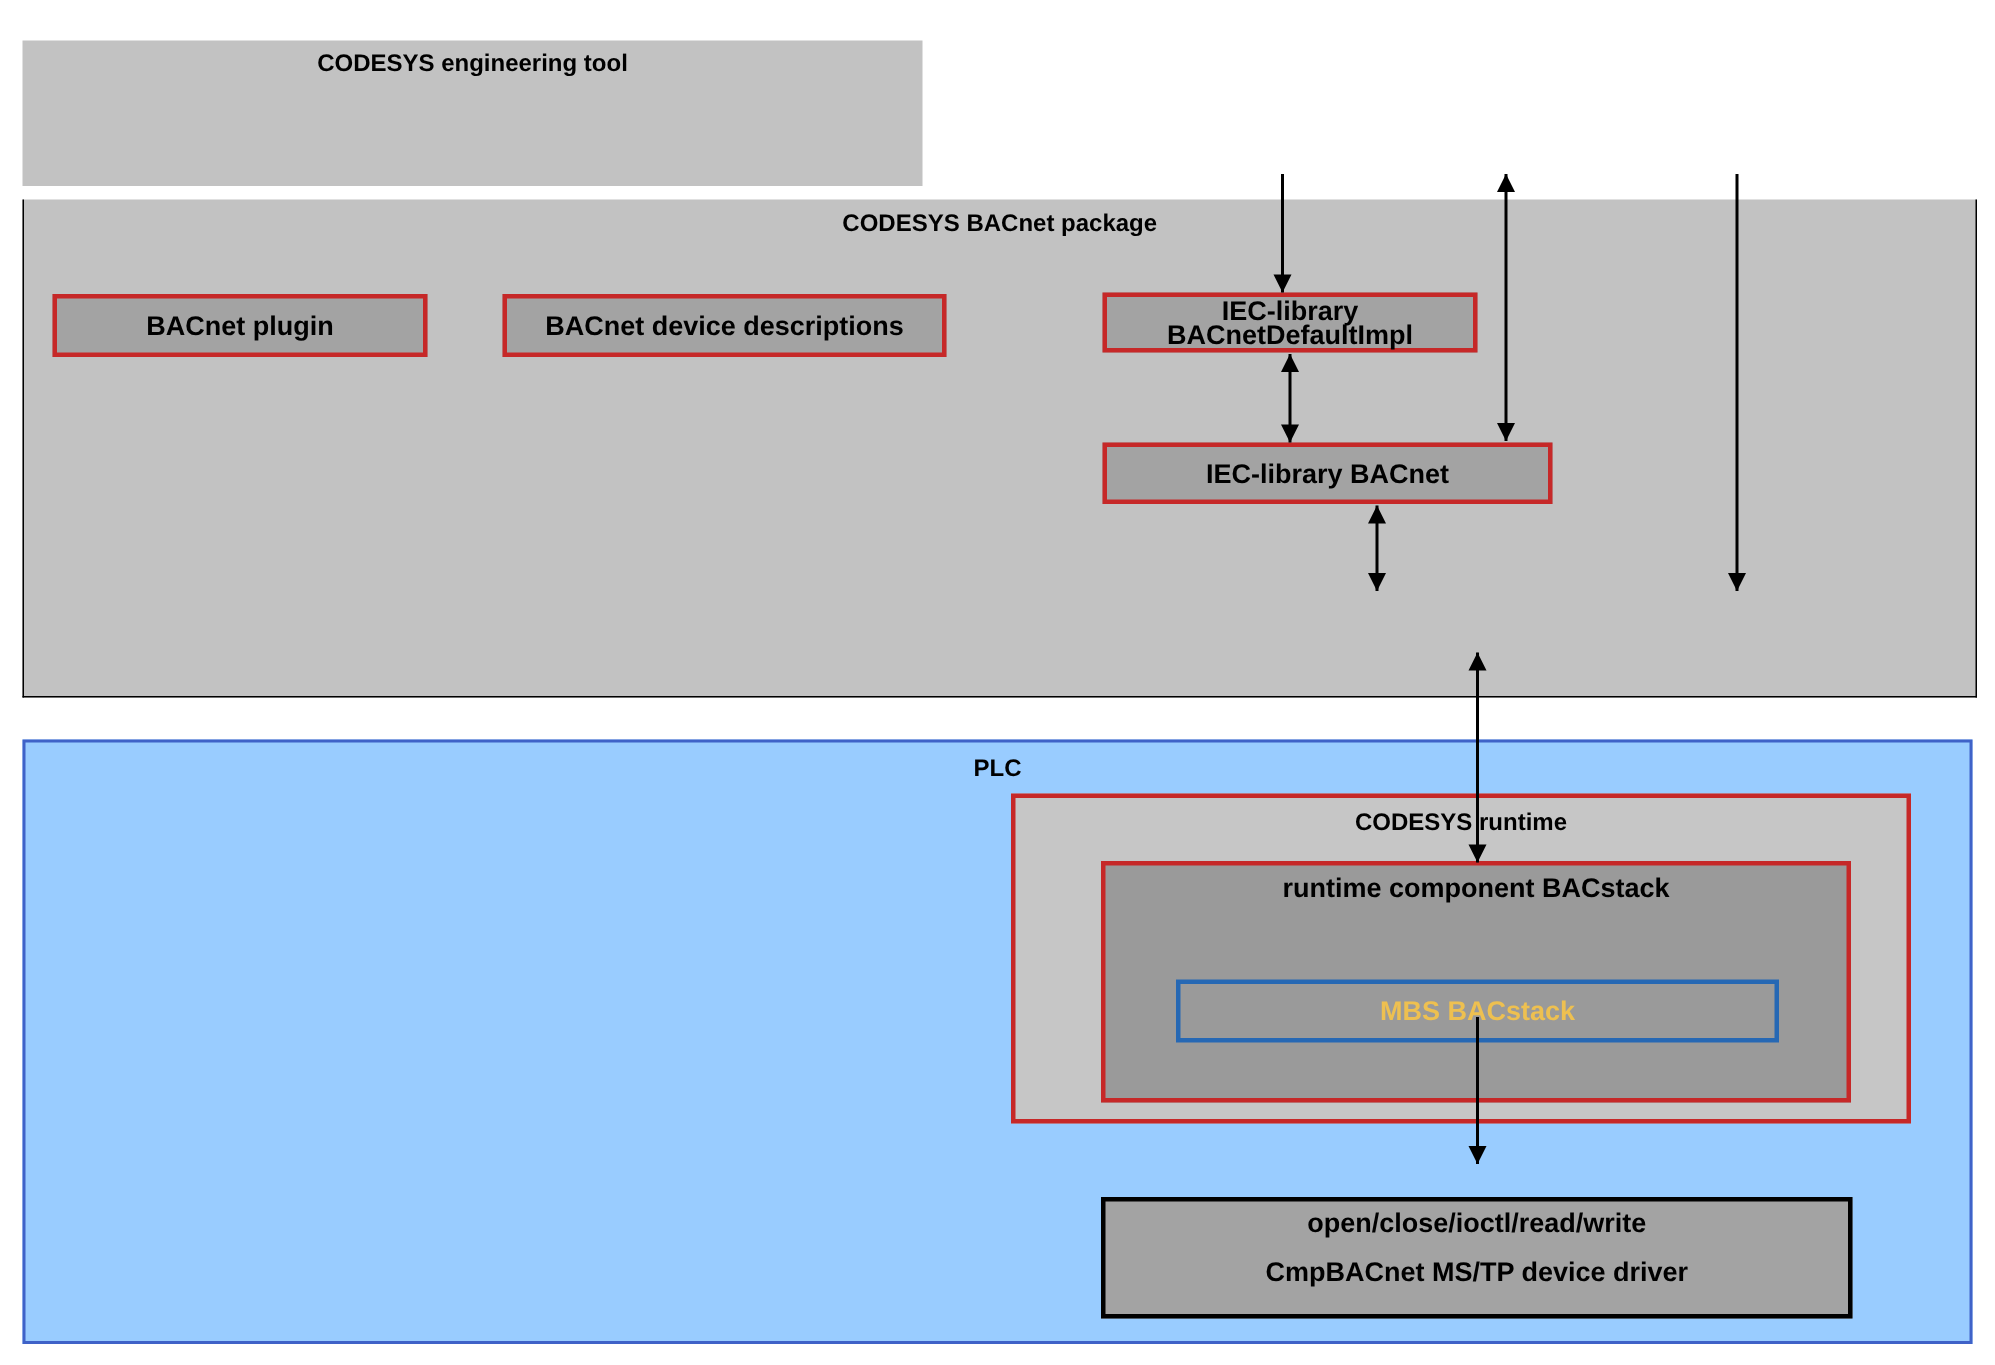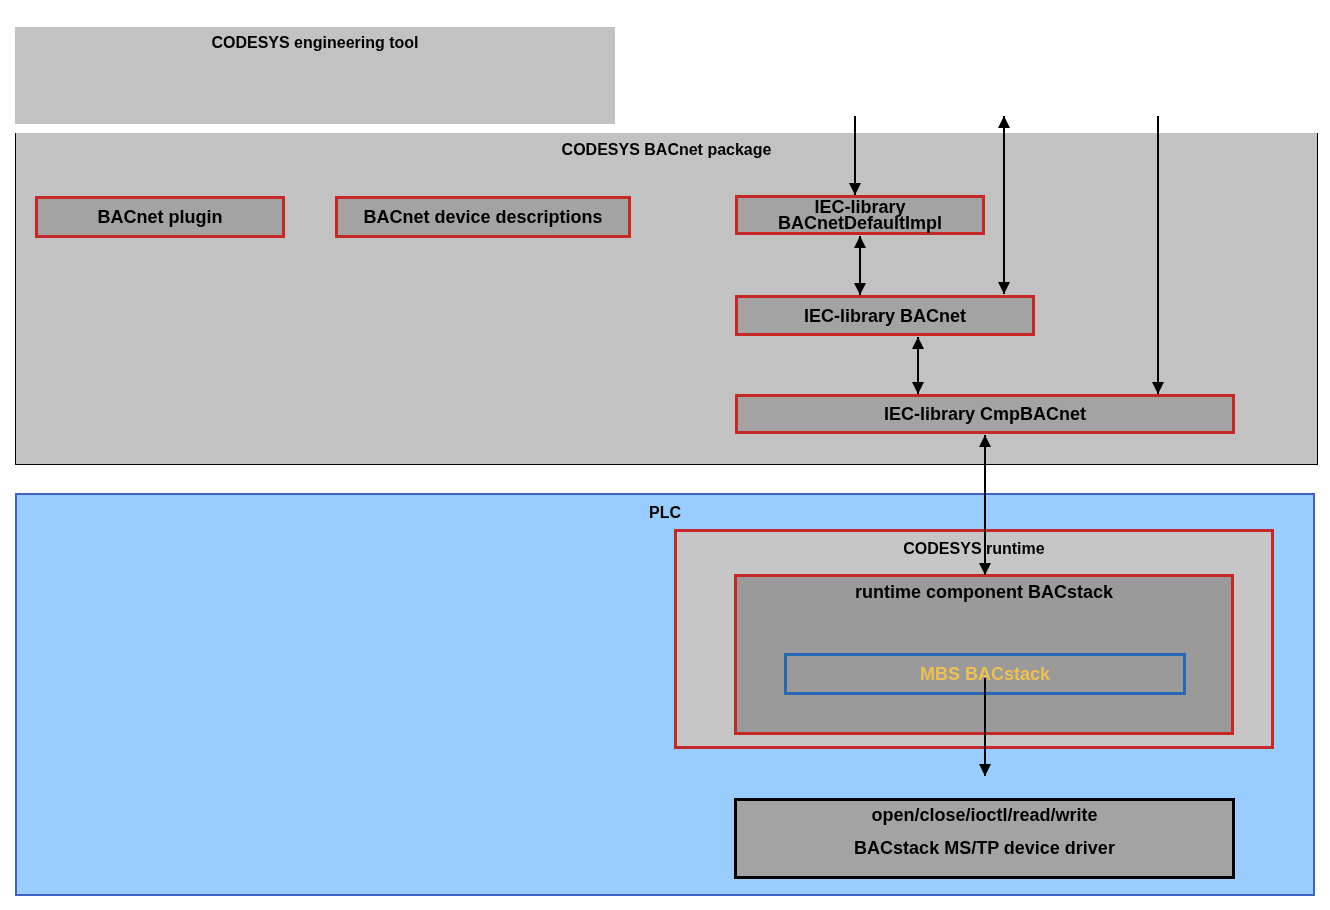--- a/index.html
+++ b/index.html
@@ -94,43 +94,40 @@
     </div>
 
     <div class="abs red-box lib-impl">
       <span class="box-label">IEC-library BACnetDefaultImpl</span>
     </div>
 
     <div class="abs red-box lib-bacnet">
       <span class="box-label">IEC-library BACnet</span>
     </div>
 
-    <div class="abs red-box lib-cmp">
-      <span class="box-label">IEC-library CmpBACnet</span>
-    </div>
   </div>
 
   <div class="abs plc-box">
     <span class="box-title">PLC</span>
 
     <div class="abs runtime">
       <span class="box-title">CODESYS runtime</span>
 
       <div class="abs component">
         <span class="box-label">runtime component BACstack</span>
 
         <div class="abs mbs">
           <span class="box-label">MBS BACstack</span>
         </div>
       </div>
     </div>
 
     <div class="abs driver">
       <span class="box-label line1">open/close/ioctl/read/write</span>
-      <span class="box-label line2">BACstack MS/TP device driver</span>
+      <span class="box-label line2">CmpBACnet MS/TP device driver</span>
     </div>
   </div>
 
   <div class="arrow a1">
     <div class="line"></div>
     <div class="head-down"></div>
   </div>
 
   <div class="arrow a2">
     <div class="line"></div>

